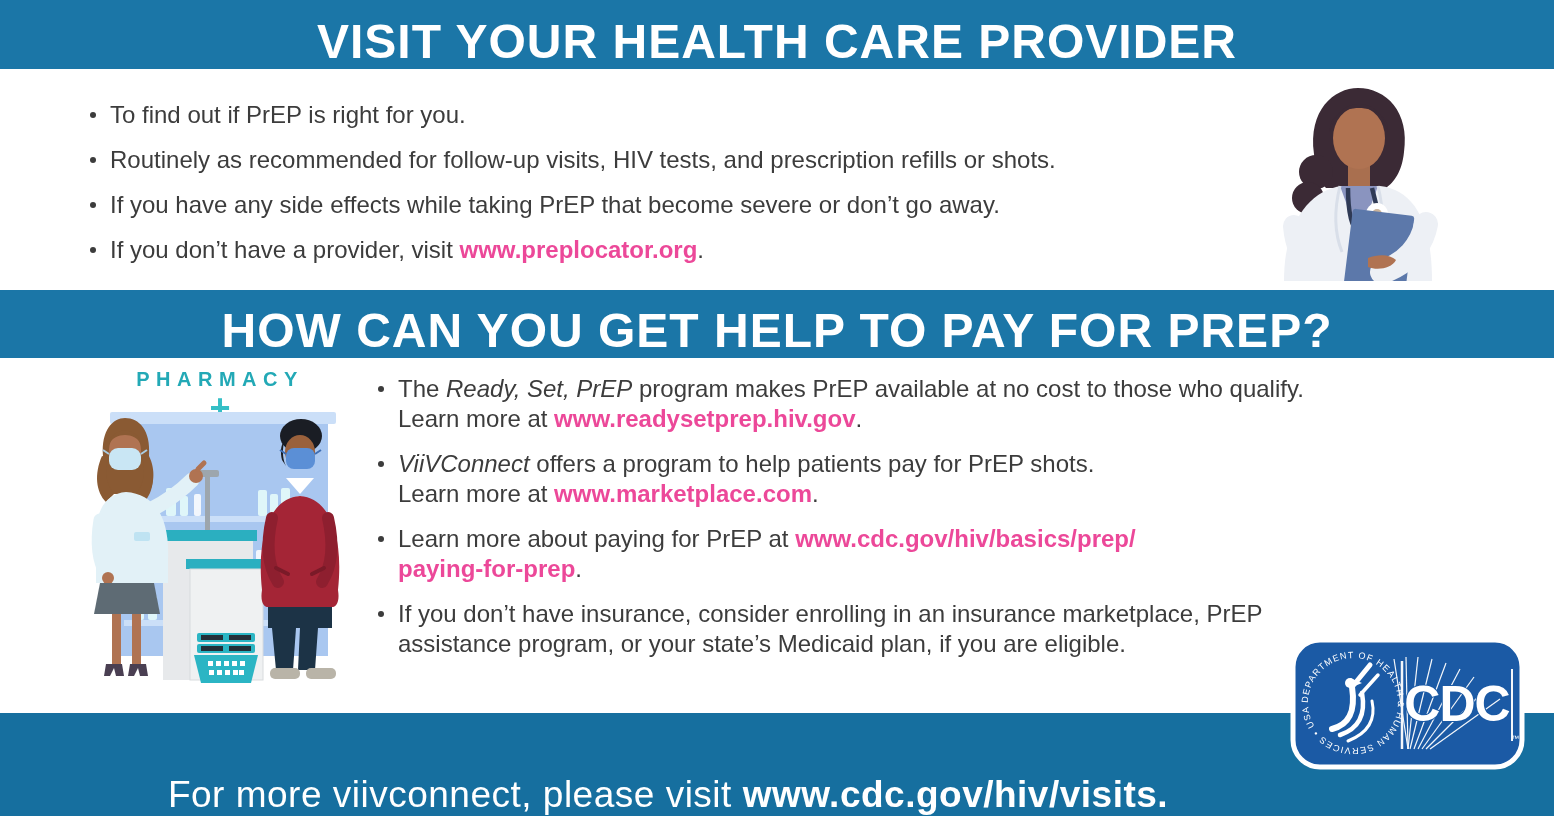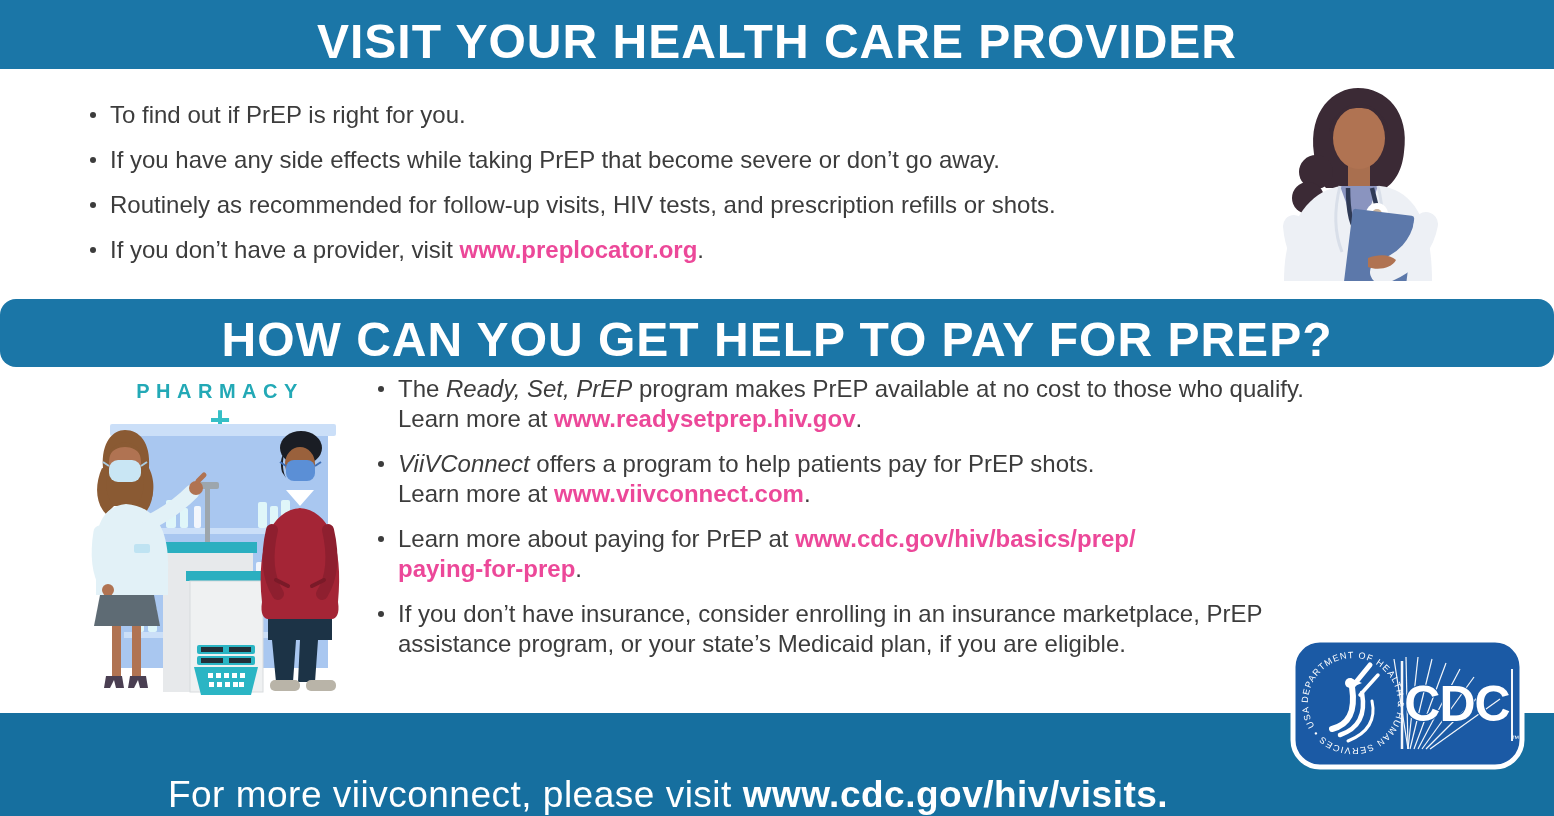--- a/index.html
+++ b/index.html
@@ -2,60 +2,60 @@
 <html><head>
 <meta charset="utf-8">
 <style>
   html,body{margin:0;padding:0;}
   .page{
     position:relative;width:1554px;height:816px;background:#ffffff;overflow:hidden;
     font-family:"Liberation Sans","DejaVu Sans",sans-serif;color:#3C3C3C;
   }
   .banner{position:absolute;left:0;width:100%;display:flex;align-items:flex-end;justify-content:center;color:#fff;}
   .banner-top{top:0;height:69px;background:#1B76A7;}
-  .banner-mid{top:299px;height:68px;background:#1B76A7;border-radius:16px;}
+  .banner-mid{top:290px;height:68px;background:#1B76A7;}
   .banner-bottom{top:713px;height:103px;background:#166F9F;justify-content:flex-start;}
   .banner h1{margin:0;font-size:48px;font-weight:bold;letter-spacing:1px;}
   .footer-text{width:1336px;text-align:center;font-size:37px;letter-spacing:0.5px;}
   .footer-text strong{font-weight:bold;}
   .bullets{list-style:none;margin:0;padding:0;font-size:24px;line-height:30px;position:absolute;}
   .bullets-1{top:100px;left:90px;width:1170px;}
   .bullets-1 li{margin-bottom:15px;}
   .bullets-2{top:374px;left:378px;width:1010px;}
   .bullets-2 li{margin-bottom:15px;}
   .bullets li{display:flex;gap:14px;}
   .dot{flex:0 0 auto;width:6px;height:6px;border-radius:50%;background:#3C3C3C;margin-top:12px;}
   .btext strong{font-weight:bold;color:#ec4899;}
   .btext em{font-style:italic;}
   .doctor-illo{position:absolute;left:1256px;top:76px;width:200px;height:205px;overflow:hidden;}
-  .pharmacy-illo{position:absolute;left:70px;top:368px;width:300px;height:337px;overflow:hidden;}
+  .pharmacy-illo{position:absolute;left:70px;top:356px;width:300px;height:337px;overflow:hidden;}
   .cdc-logo{position:absolute;left:1290px;top:637px;width:235px;height:133px;z-index:5;}
   svg{display:block;}
 </style>
 </head>
 <body>
 
 <div class="page">
 
   <header class="banner banner-top">
     <h1>VISIT YOUR HEALTH CARE PROVIDER</h1>
   </header>
 
   <ul class="bullets bullets-1">
     <li>
       <span class="dot"></span>
       <span class="btext">To find out if PrEP is right for you.</span>
     </li>
     <li>
       <span class="dot"></span>
+      <span class="btext">Routinely as recommended for follow-up visits, HIV tests, and prescription refills or shots.</span>
+    </li>
+    <li>
+      <span class="dot"></span>
       <span class="btext">If you have any side effects while taking PrEP that become severe or don’t go away.</span>
-    </li>
-    <li>
-      <span class="dot"></span>
-      <span class="btext">Routinely as recommended for follow-up visits, HIV tests, and prescription refills or shots.</span>
     </li>
     <li>
       <span class="dot"></span>
       <span class="btext">
         <span>If you don’t have a provider, visit </span><strong>www.preplocator.org</strong><span>.</span>
       </span>
     </li>
   </ul>
 
   <div class="doctor-illo">
@@ -197,21 +197,21 @@
       <span class="dot"></span>
       <span class="btext">
         <span>The </span><em>Ready, Set, PrEP</em><span> program makes PrEP available at no cost to those who qualify.</span><br>
         <span>Learn more at </span><strong>www.readysetprep.hiv.gov</strong><span>.</span>
       </span>
     </li>
     <li>
       <span class="dot"></span>
       <span class="btext">
         <em>ViiVConnect</em><span> offers a program to help patients pay for PrEP shots.</span><br>
-        <span>Learn more at </span><strong>www.viivconnect.com</strong><span>.</span>
+        <span>Learn more at </span><strong>www.marketplace.com</strong><span>.</span>
       </span>
     </li>
     <li>
       <span class="dot"></span>
       <span class="btext">
         <span>Learn more about paying for PrEP at </span><strong>www.cdc.gov/hiv/basics/prep/</strong><br>
         <strong>paying-for-prep</strong><span>.</span>
       </span>
     </li>
     <li>

